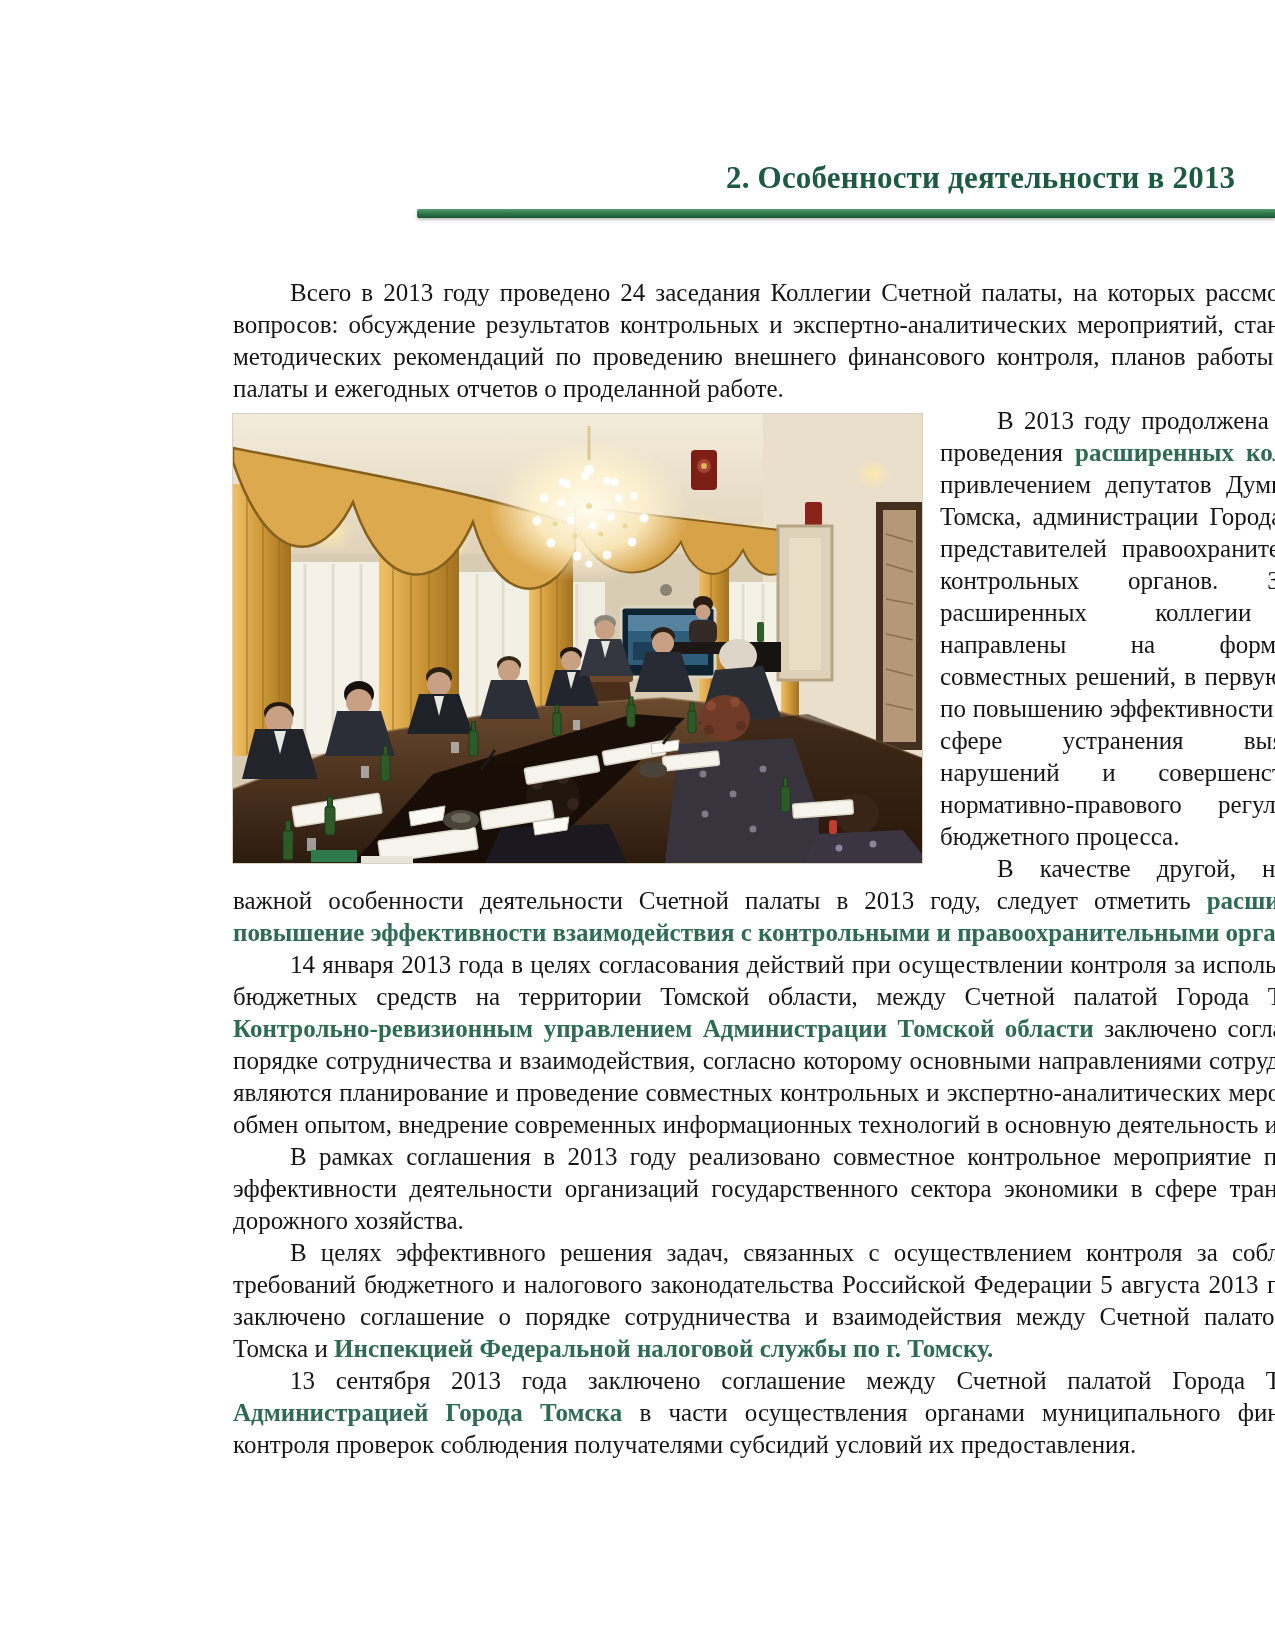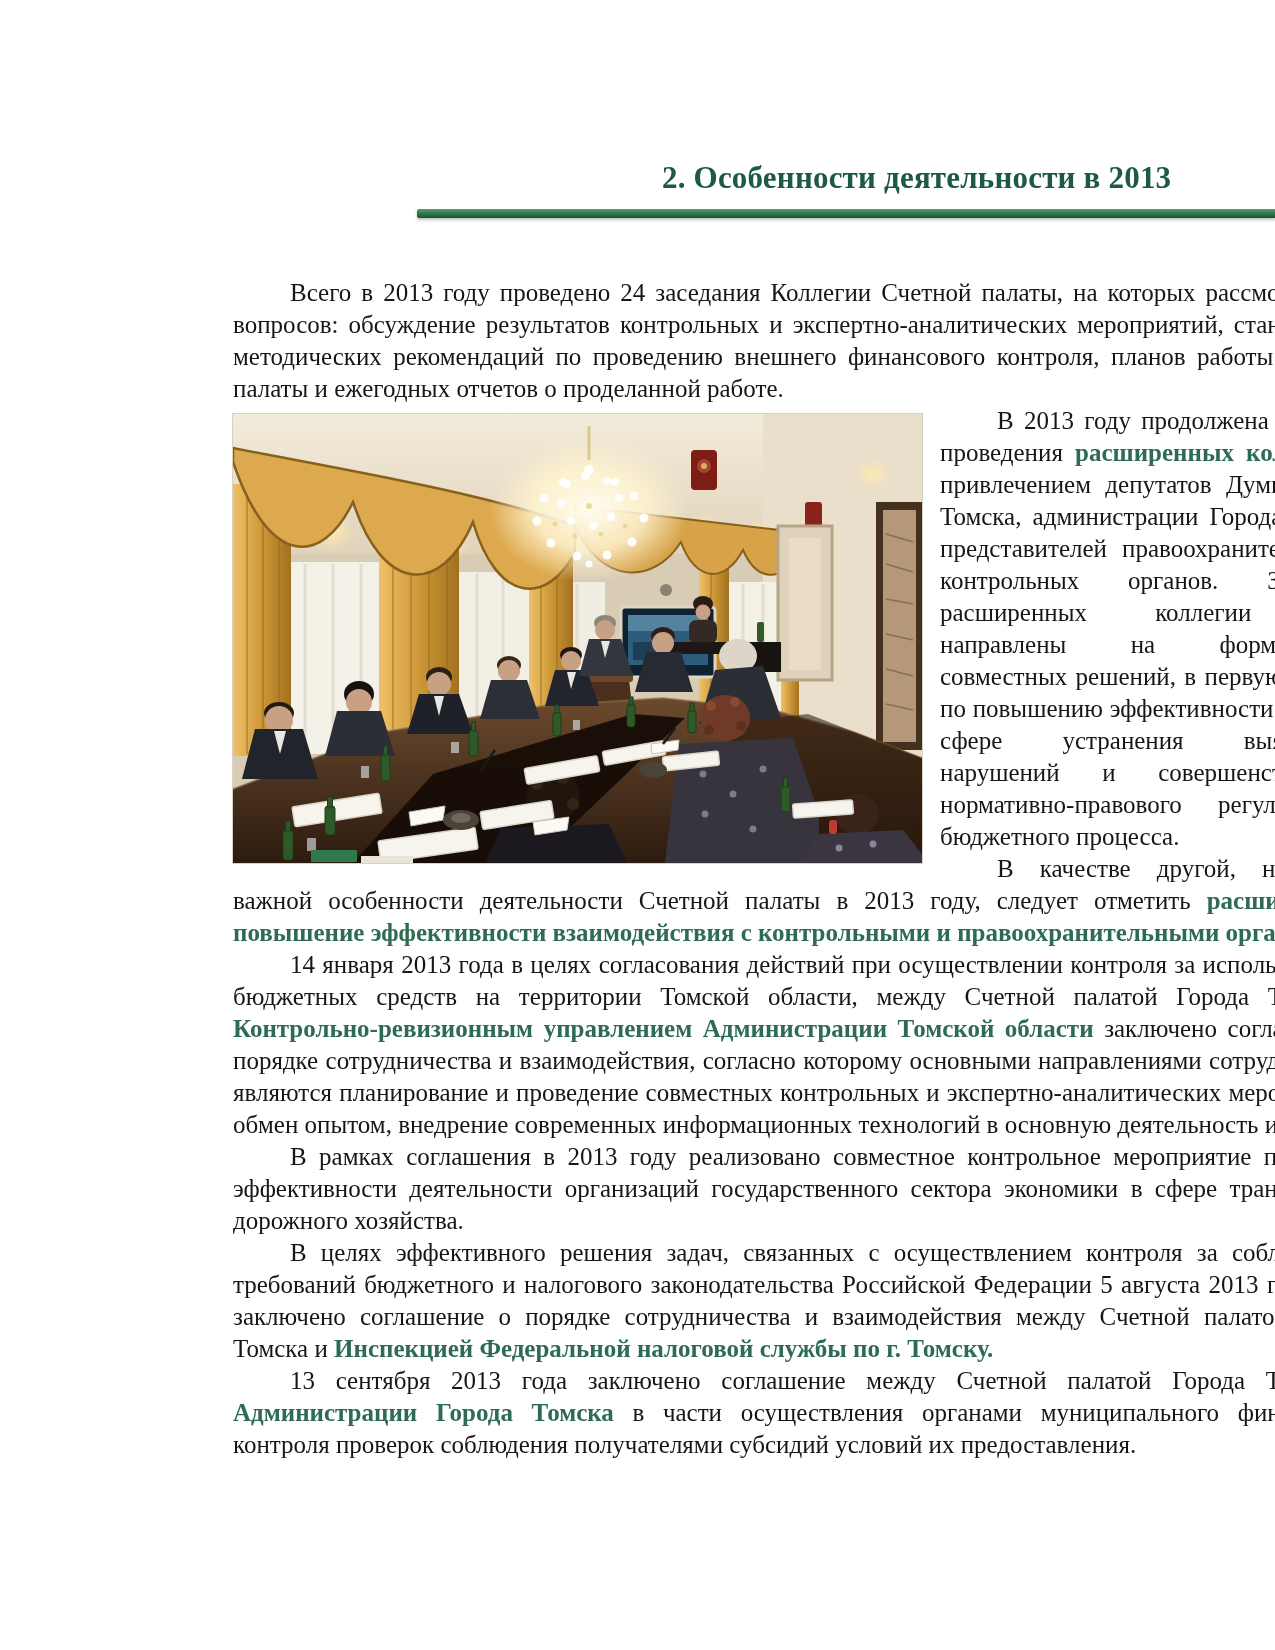--- a/index.html
+++ b/index.html
@@ -2,21 +2,21 @@
 <html lang="ru" style="--page-bg: #ffffff; --title-green: #1d5a43; --accent-green: #2d6b52; --rule-green-light: #5d9d70; --rule-green: #2e7d4f; --rule-green-dark: #1b5232; --text-color: #161616;"><head>
 <meta charset="utf-8">
 <style>
   html,body { margin:0; padding:0; background:#ffffff; }
   .page {
     position:relative; width:1275px; height:1650px;
     background:var(--page-bg,#ffffff); overflow:hidden;
     font-family:"Liberation Serif","DejaVu Serif",serif;
   }
   .section-title {
-    position:absolute; left:662px; top:160px;
+    position:absolute; left:726px; top:160px;
     font-size:31px; font-weight:bold; color:var(--title-green,#1d5a43);
     white-space:nowrap; letter-spacing:0.2px;text-align:right;
   }
   .title-rule {
     position:absolute; left:417px; top:209px; width:858px; height:9px;
     background:linear-gradient(to bottom,
       var(--rule-green-light,#5d9d70) 0%,
       var(--rule-green,#2e7d4f) 45%,
       var(--rule-green-dark,#1b5232) 100%);
     border-radius:2px 0 0 2px;
@@ -319,15 +319,15 @@
           <rect x="128" y="442" width="52" height="7" fill="#e8e4d8"></rect>
         </g>
       </svg>
     </div>
 
     <p><span>В 2013 году продолжена практика проведения </span><span class="green-bold">расширенных коллегий</span><span> с привлечением депутатов Думы Города Томска, администрации Города Томска, представителей правоохранительных и контрольных органов. Заседания расширенных коллегии были направлены на формирование совместных решений, в первую очередь по повышению эффективности работы в сфере устранения выявленных нарушений и совершенствованию нормативно-правового регулирования бюджетного процесса.</span></p>
     <p><span>В качестве другой, не менее важной особенности деятельности Счетной палаты в 2013 году, следует отметить </span><span class="green-bold">расширение и повышение эффективности взаимодействия с контрольными и правоохранительными органами.</span></p>
     <p><span>14 января 2013 года в целях согласования действий при осуществлении контроля за использованием бюджетных средств на территории Томской области, между Счетной палатой Города Томска и </span><span class="green-bold">Контрольно-ревизионным управлением Администрации Томской области</span><span> заключено соглашение о порядке сотрудничества и взаимодействия, согласно которому основными направлениями сотрудничества являются планирование и проведение совместных контрольных и экспертно-аналитических мероприятий, обмен опытом, внедрение современных информационных технологий в основную деятельность и т.д.</span></p>
     <p><span>В рамках соглашения в 2013 году реализовано совместное контрольное мероприятие по оценке эффективности деятельности организаций государственного сектора экономики в сфере транспорта и дорожного хозяйства.</span></p>
     <p><span>В целях эффективного решения задач, связанных с осуществлением контроля за соблюдением требований бюджетного и налогового законодательства Российской Федерации 5 августа 2013 года было заключено соглашение о порядке сотрудничества и взаимодействия между Счетной палатой Города Томска и </span><span class="green-bold">Инспекцией Федеральной налоговой службы по г. Томску.</span></p>
-    <p><span>13 сентября 2013 года заключено соглашение между Счетной палатой Города Томска и </span><span class="green-bold">Администрации Города Томска</span><span> в части осуществления органами муниципального финансового контроля проверок соблюдения получателями субсидий условий их предоставления.</span></p>
+    <p><span>13 сентября 2013 года заключено соглашение между Счетной палатой Города Томска и </span><span class="green-bold">Администрацией Города Томска</span><span> в части осуществления органами муниципального финансового контроля проверок соблюдения получателями субсидий условий их предоставления.</span></p>
   </div>
 </div>
 
 </body></html>

